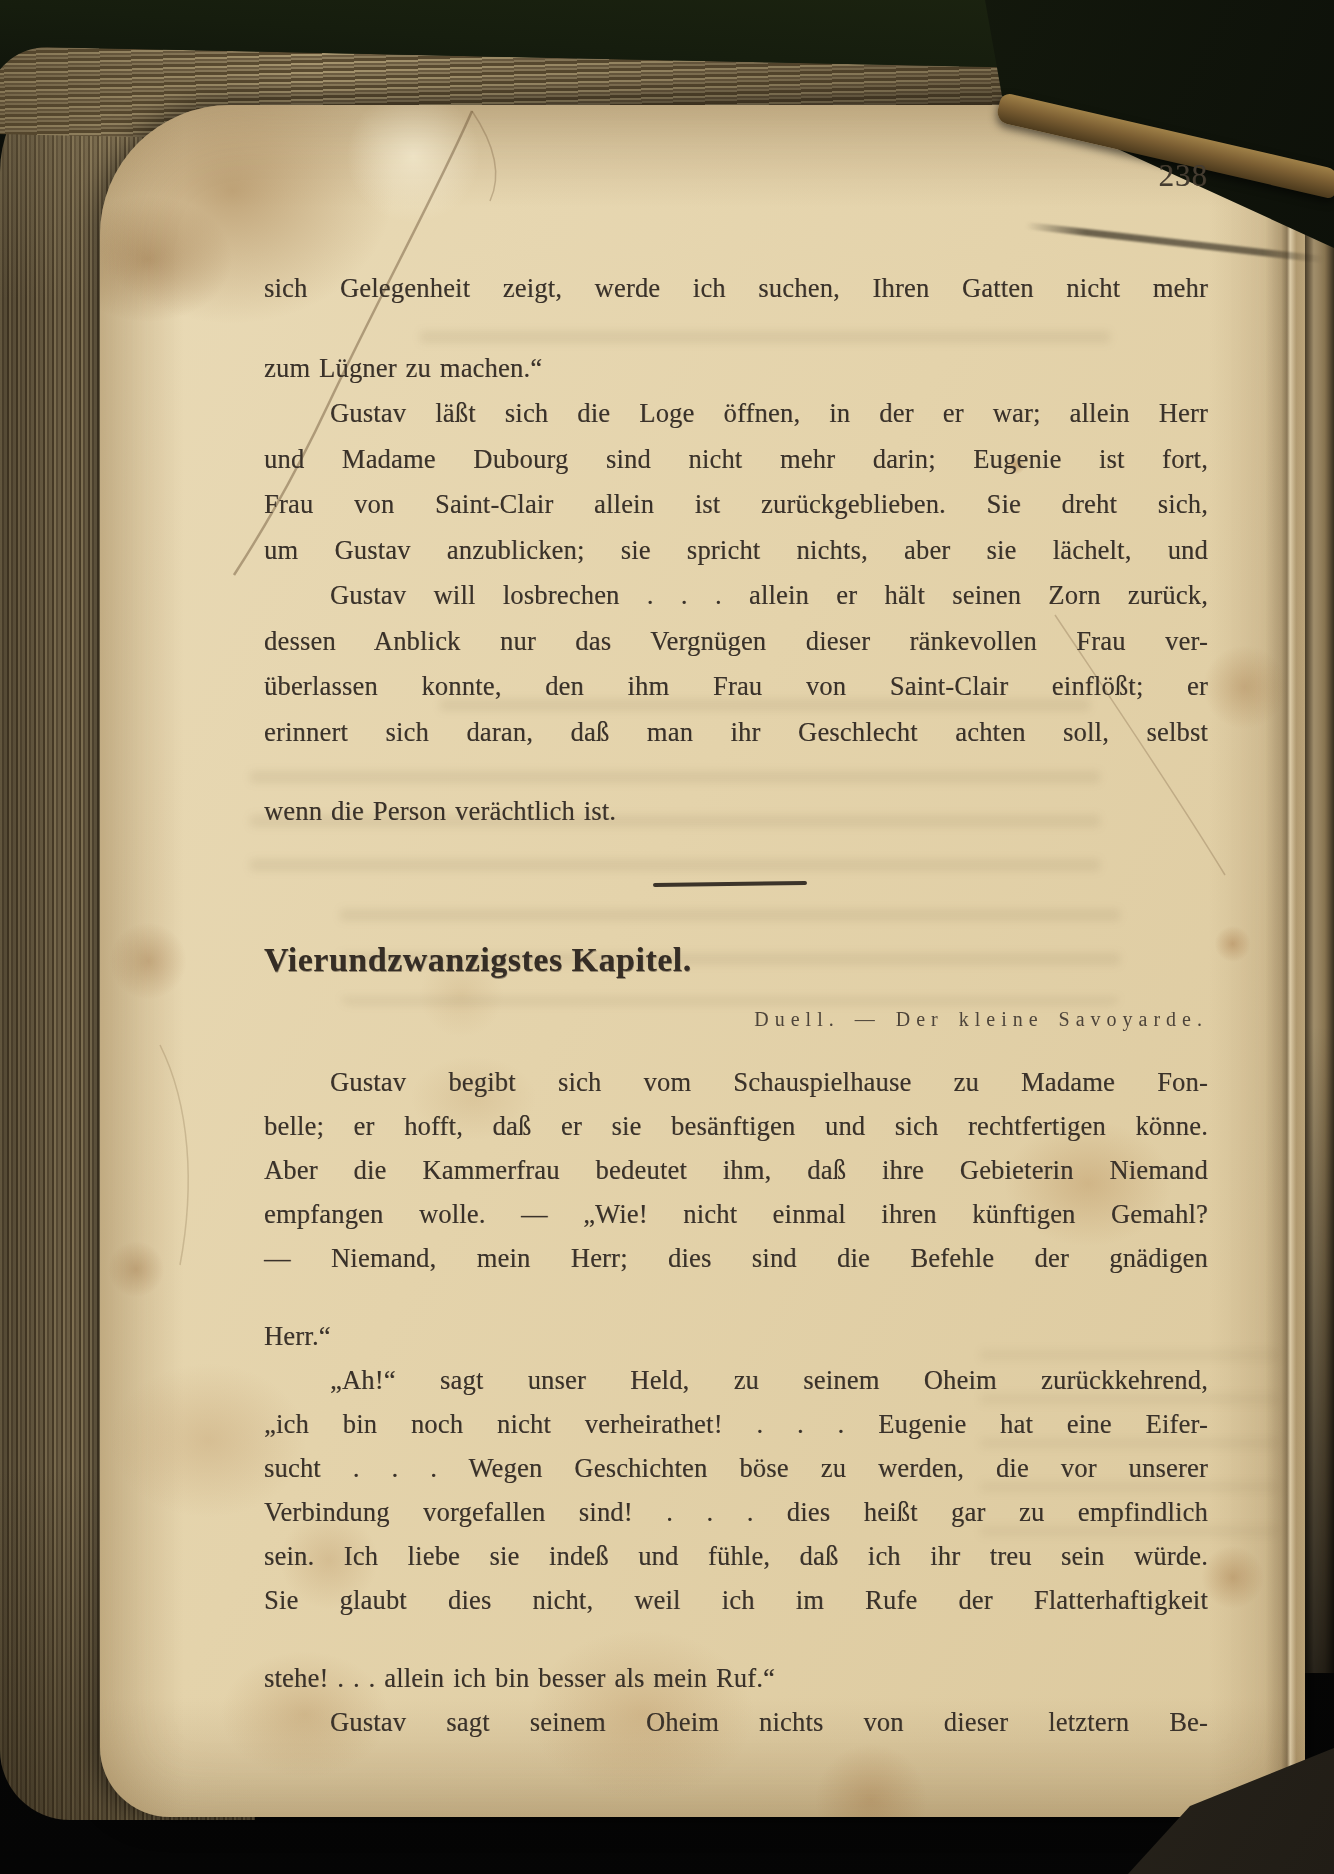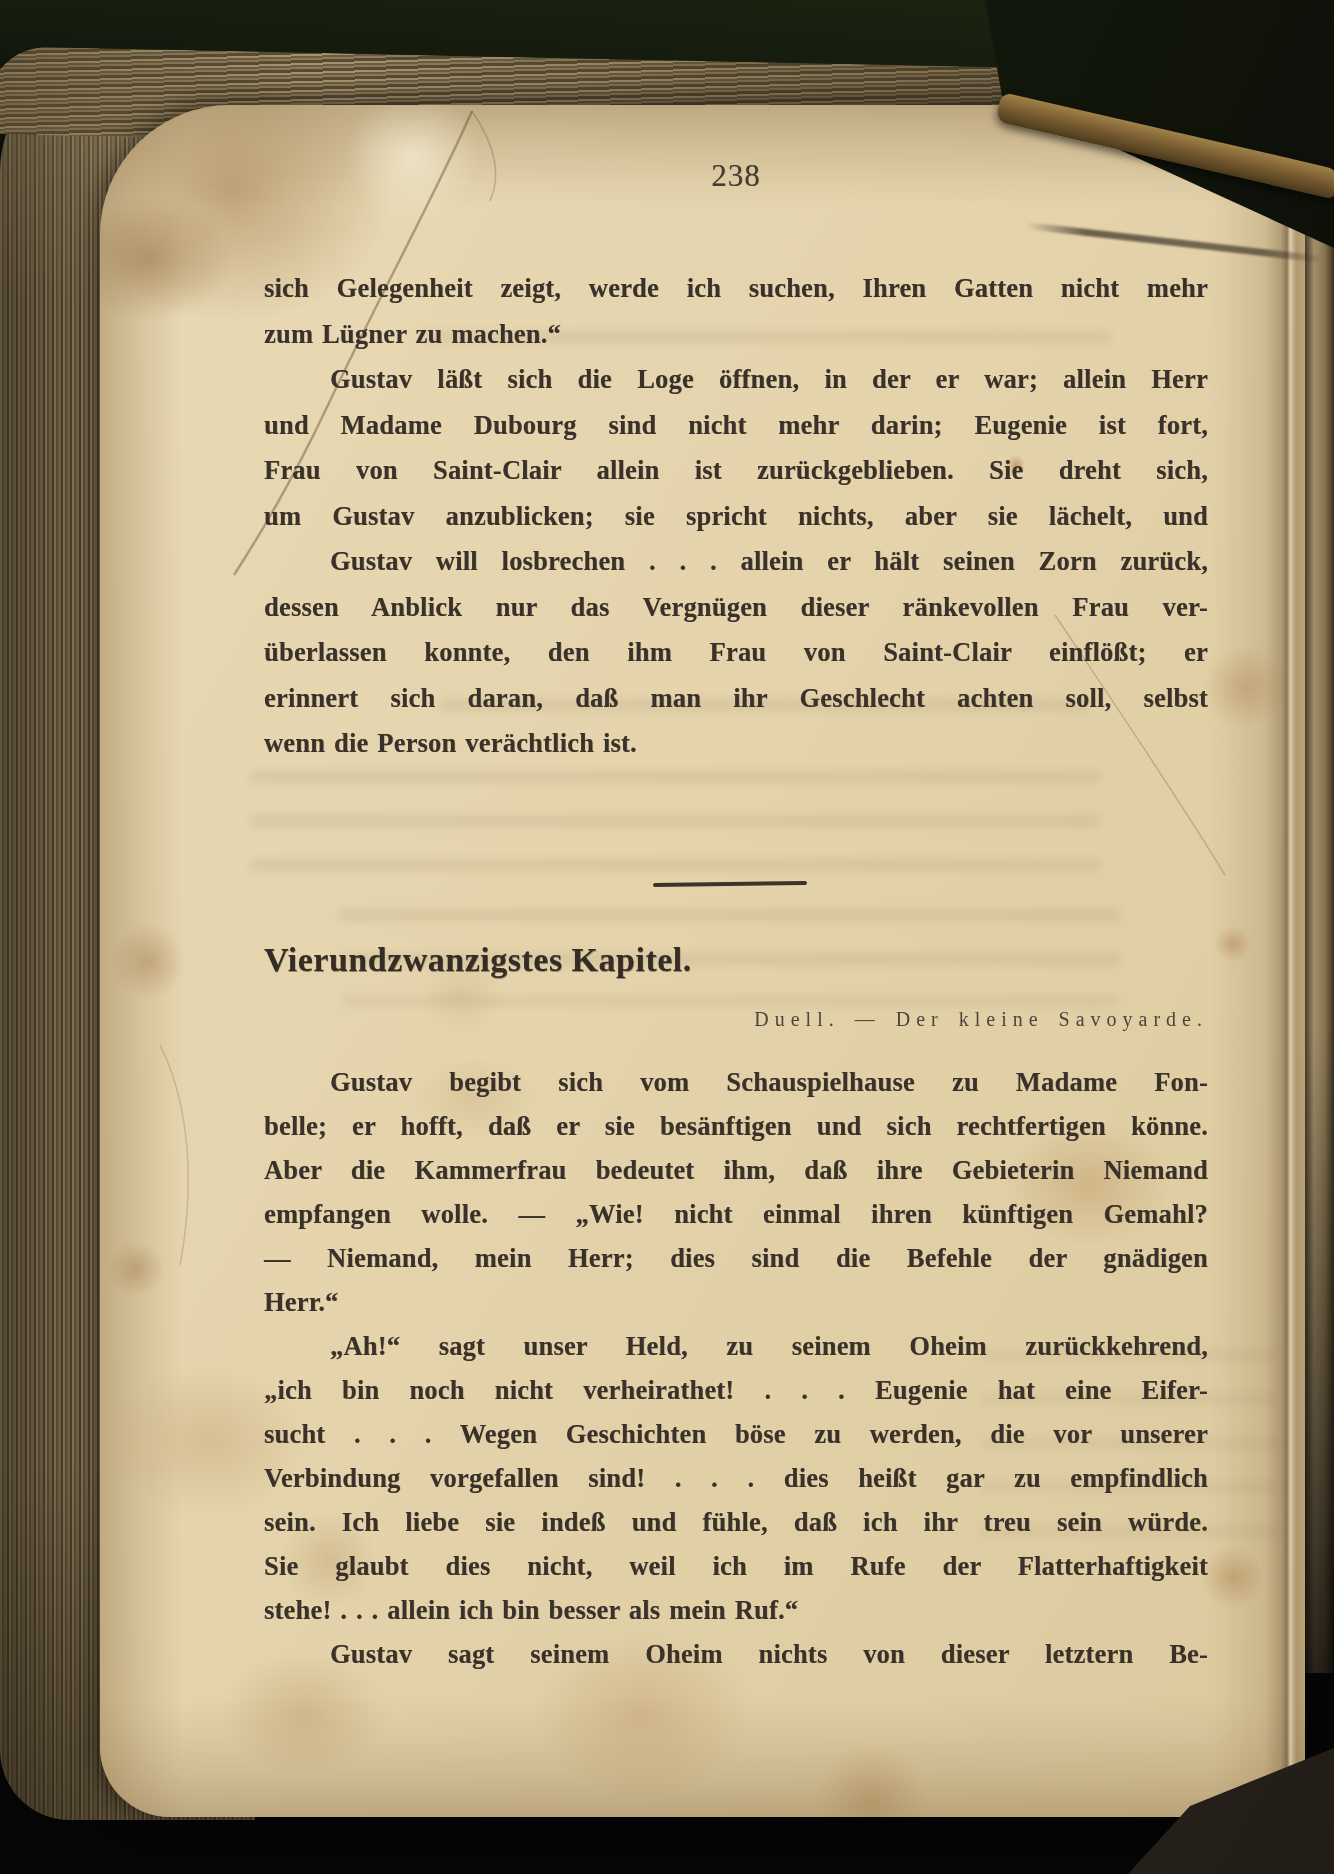--- a/index.html
+++ b/index.html
@@ -85,37 +85,37 @@
     transform:rotate(6.5deg); transform-origin:left top; filter:blur(1px);
     background:linear-gradient(to right, rgba(25,20,12,0), rgba(25,20,12,.6) 20%, rgba(25,20,12,.55) 80%, rgba(25,20,12,0));
   }
   .br-wedge {
     position:absolute; inset:0;
     clip-path:polygon(1128px 1874px, 1334px 1874px, 1334px 1748px, 1190px 1806px);
     background:linear-gradient(120deg,#4a443a,#211d16);
   }
   
   .pagenum {
-    position:absolute; left:264px; top:158px; width:944px; text-align:center;
+    position:absolute; left:264px; top:158px; width:944px; text-align:right;
     font-size:31px; color:#453c30; letter-spacing:1px;
     text-shadow:.4px .4px 0 rgba(69,60,48,.45);
   }
   .textblock { position:absolute; left:264px; width:944px; }
   .block-a { top:266px; }
   .block-b { top:1060px; }
   .ln {
     height:45.5px; line-height:45.5px;
-    font-weight:bold; font-size:26.5px; color:#3a322a;
+    font-weight:normal; font-size:26.5px; color:#3a322a;
     letter-spacing:.2px; word-spacing:2px;
     text-align:justify; text-align-last:justify;
     text-shadow:.4px .4px 0 rgba(58,48,40,.42);
     white-space:nowrap;
   }
   .block-b .ln { height:44px; line-height:44px; }
-  .ln.end { text-align-last:left; }
+  .ln.end { text-align-last:left;margin-top:34px; }
   .ln.ind { text-indent:66px; }
   .rule {
     position:absolute; left:653px; top:882px; width:154px; height:4px;
     background:#3c342a; transform:rotate(-.8deg); border-radius:2px;
   }
   .chap-title {
     position:absolute; left:264px; top:941px; width:944px; 
     font-weight:bold; font-size:34px; color:#352d25; letter-spacing:.5px;
     text-shadow:.5px .5px 0 rgba(53,45,37,.45);
   }

